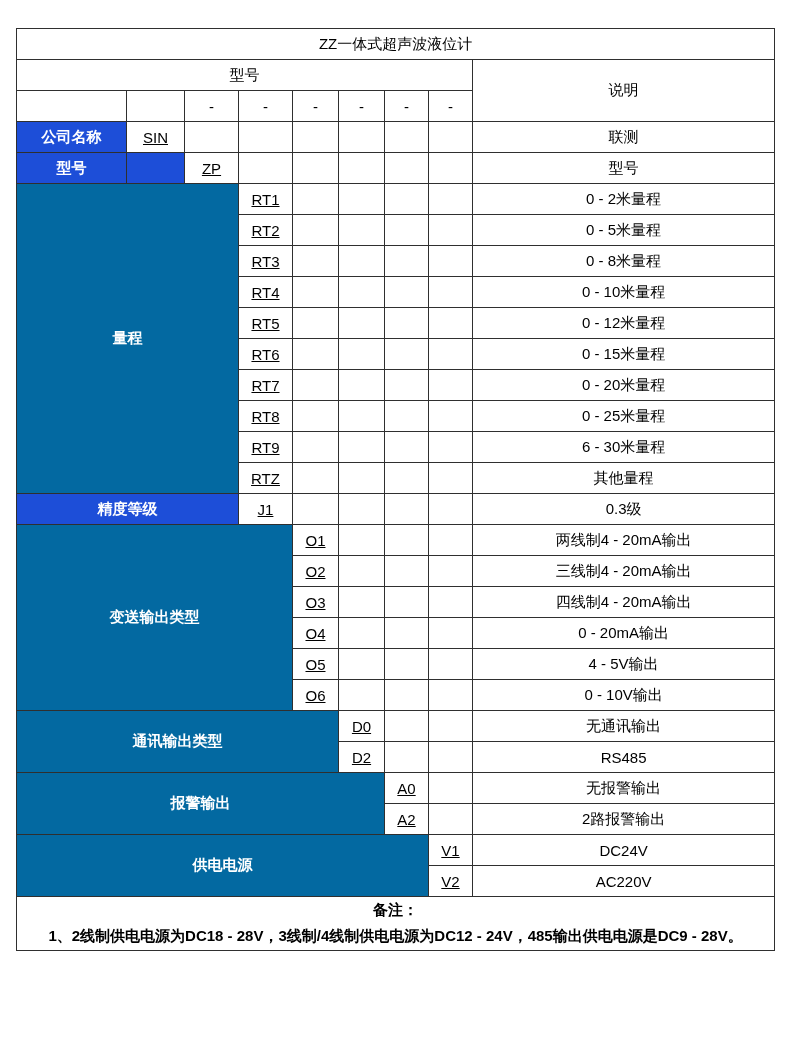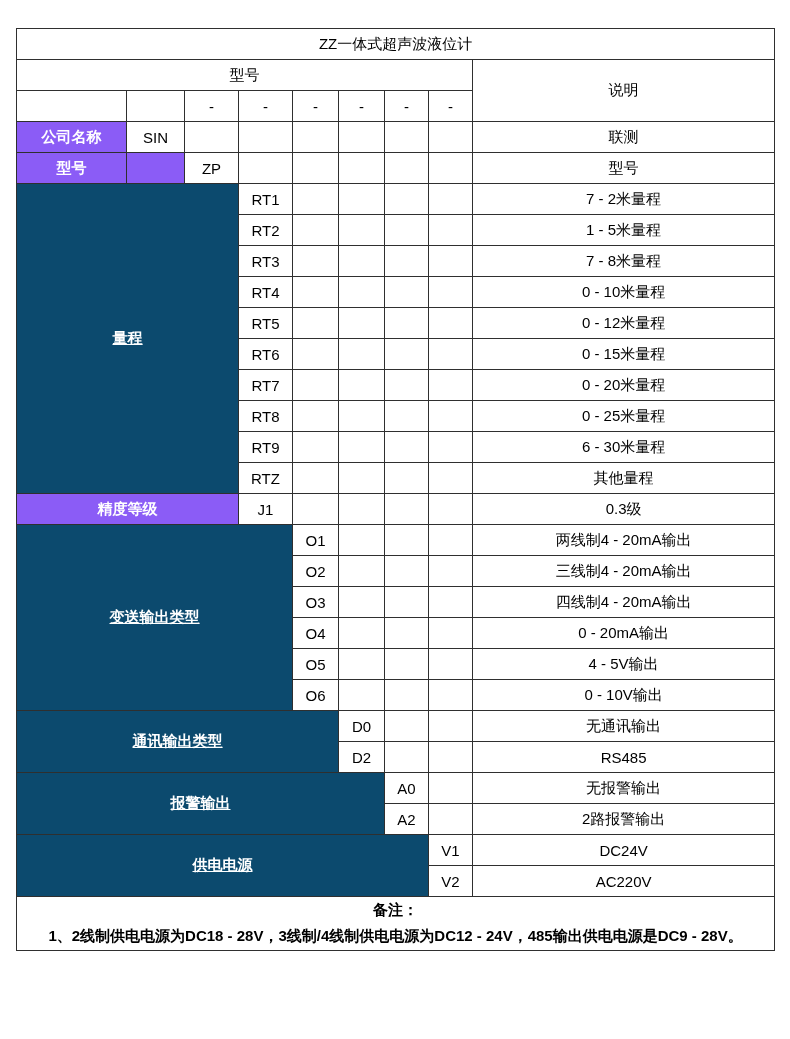--- a/index.html
+++ b/index.html
@@ -38,40 +38,40 @@
   }
   .title-cell {
     font-size: 17px;
     height: 38px;
   }
   .hdr {
     font-size: 16px;
     height: 38px;
   }
   .blue {
-    background: #8b5cf6;
+    background: #1d4ed8;
     color: #ffffff;
     font-weight: bold;
   }
   .blue-big {
-    background: #0c4a6e;
+    background: #0369a1;
     color: #ffffff;
     font-weight: bold;
     font-size: 17px;
-    text-decoration: underline;
   }
   .desc {
     font-size: 15px;
   }
   .small-dash {
     font-size: 14px;
     height: 27px;
   }
   .code {
     font-size: 15px;
+    text-decoration: underline;
   }
   .note-cell {
     text-align: left;
     vertical-align: top;
     padding: 7px 10px 9px 10px;
     white-space: normal;
     line-height: 1.75;
     font-size: 15px;
     height: auto;
     font-weight: bold;
@@ -139,37 +139,37 @@
         <td class="desc">型号</td>
       </tr>
 
       <tr>
         <td class="blue-big" colspan="3" rowspan="10">量程</td>
         <td class="code">RT1</td>
         <td></td>
         <td></td>
         <td></td>
         <td></td>
-        <td class="desc">7 - 2米量程</td>
+        <td class="desc">0 - 2米量程</td>
       </tr>
       <tr>
         <td class="code">RT2</td>
         <td></td>
         <td></td>
         <td></td>
         <td></td>
-        <td class="desc">1 - 5米量程</td>
+        <td class="desc">0 - 5米量程</td>
       </tr>
       <tr>
         <td class="code">RT3</td>
         <td></td>
         <td></td>
         <td></td>
         <td></td>
-        <td class="desc">7 - 8米量程</td>
+        <td class="desc">0 - 8米量程</td>
       </tr>
       <tr>
         <td class="code">RT4</td>
         <td></td>
         <td></td>
         <td></td>
         <td></td>
         <td class="desc">0 - 10米量程</td>
       </tr>
       <tr>

